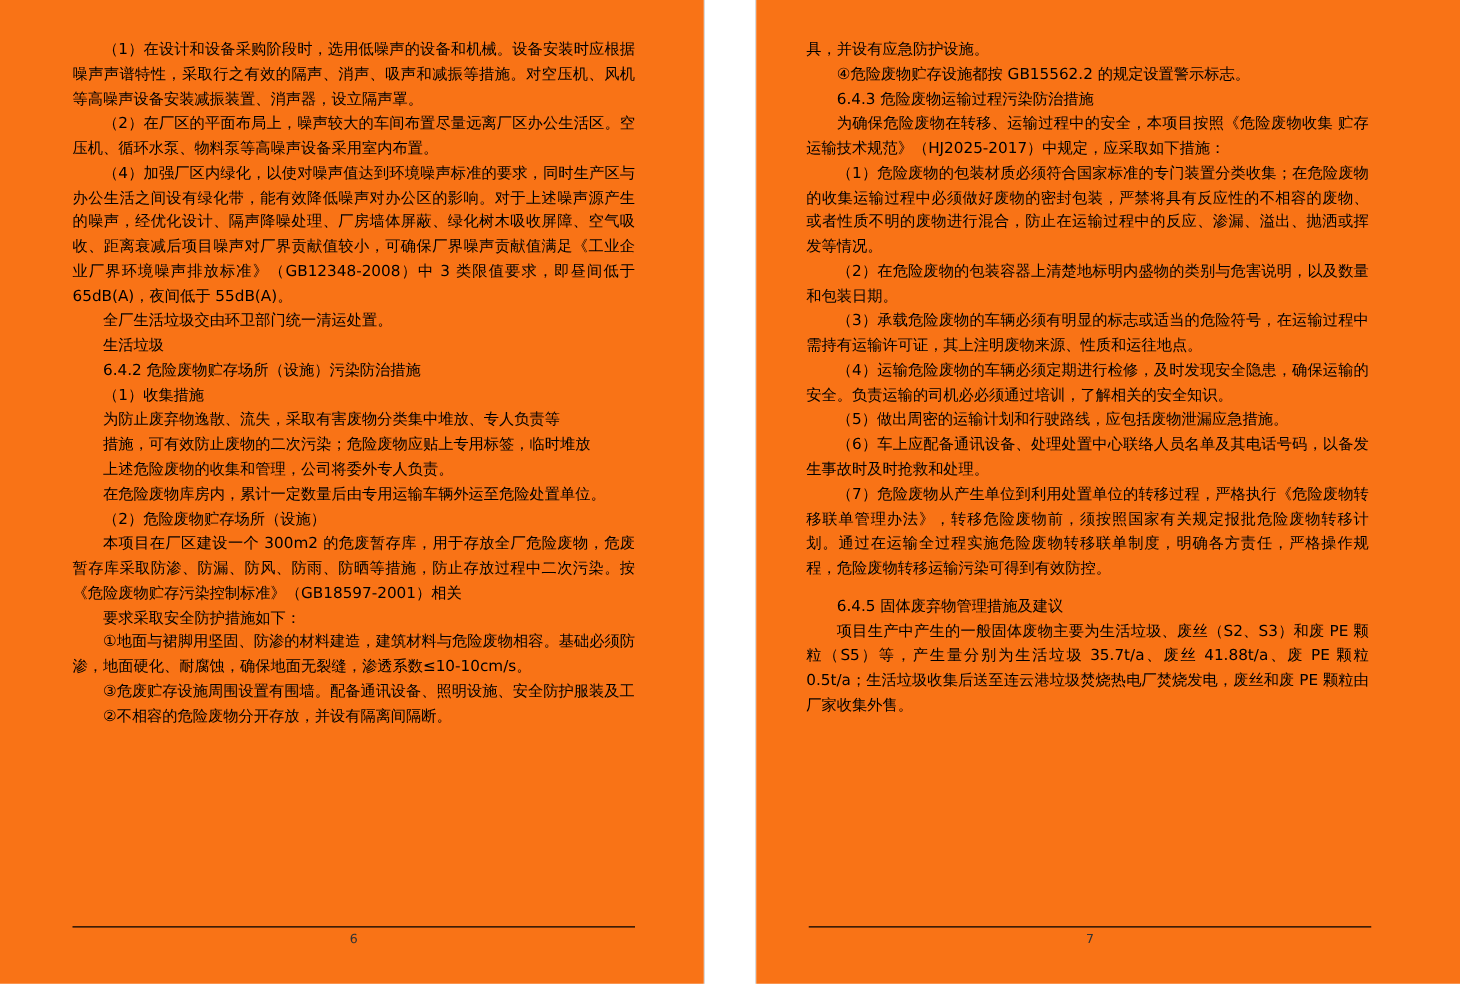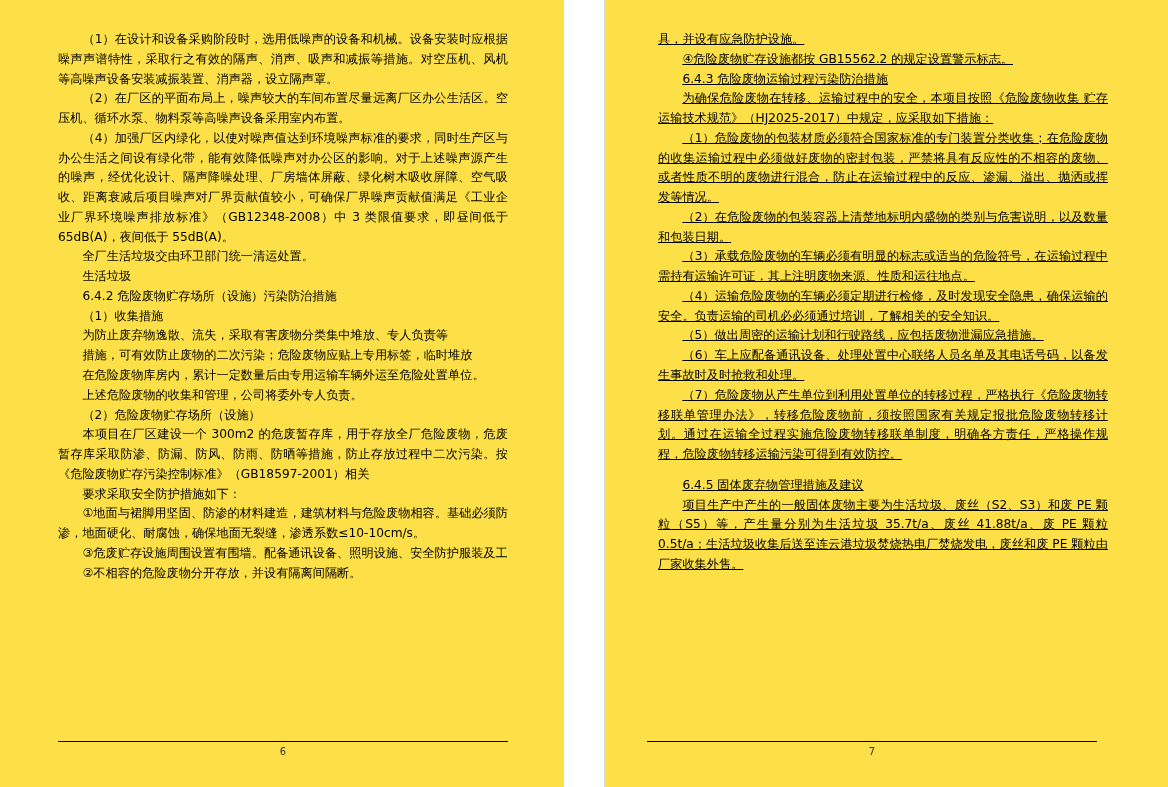--- a/index.html
+++ b/index.html
@@ -18,21 +18,21 @@
     width: 1168px;
     height: 787px;
     background: #ffffff;
     display: flex;
     flex-direction: row;
   }
   .page {
     position: relative;
     width: 563px;
     height: 787px;
-    background: #fde047;
+    background: #f97316;
     box-sizing: border-box;
   }
   .page-left  { margin-left: 0px; }
   .gutter {
     width: 42px;
     height: 787px;
     background: #ffffff;
     border-left: 1px solid #d9d9d9;
     border-right: 1px solid #d9d9d9;
     box-sizing: border-box;
@@ -42,22 +42,21 @@
     left: 58px;
     top: 30px;
     width: 450px;
     height: 712px;
     font-size: 12.2px;
     line-height: 1.62;
     color: #000000;
     text-align: justify;
   }
   .page-right .page-body {
-    left: 53px;
-    text-decoration: underline;
+    left: 40px;
   }
   .page-body p {
     margin: 0;
     padding: 0;
     text-align: justify;
     text-justify: inter-ideograph;
   }
   .ind { text-indent: 2em; }
   .noind { text-indent: 0em; }
   .footer {
@@ -82,22 +81,22 @@
     <div class="page-body">
       <p class="ind">（1）在设计和设备采购阶段时，选用低噪声的设备和机械。设备安装时应根据噪声声谱特性，采取行之有效的隔声、消声、吸声和减振等措施。对空压机、风机等高噪声设备安装减振装置、消声器，设立隔声罩。</p>
       <p class="ind">（2）在厂区的平面布局上，噪声较大的车间布置尽量远离厂区办公生活区。空压机、循环水泵、物料泵等高噪声设备采用室内布置。</p>
       <p class="ind">（4）加强厂区内绿化，以使对噪声值达到环境噪声标准的要求，同时生产区与办公生活之间设有绿化带，能有效降低噪声对办公区的影响。对于上述噪声源产生的噪声，经优化设计、隔声降噪处理、厂房墙体屏蔽、绿化树木吸收屏障、空气吸收、距离衰减后项目噪声对厂界贡献值较小，可确保厂界噪声贡献值满足《工业企业厂界环境噪声排放标准》（GB12348-2008）中 3 类限值要求，即昼间低于 65dB(A)，夜间低于 55dB(A)。</p>
       <p class="ind">全厂生活垃圾交由环卫部门统一清运处置。</p>
       <p class="ind">生活垃圾</p>
       <p class="ind">6.4.2  危险废物贮存场所（设施）污染防治措施</p>
       <p class="ind">（1）收集措施</p>
       <p class="ind">为防止废弃物逸散、流失，采取有害废物分类集中堆放、专人负责等</p>
       <p class="ind">措施，可有效防止废物的二次污染；危险废物应贴上专用标签，临时堆放</p>
+      <p class="ind">上述危险废物的收集和管理，公司将委外专人负责。</p>
       <p class="ind">在危险废物库房内，累计一定数量后由专用运输车辆外运至危险处置单位。</p>
-      <p class="ind">上述危险废物的收集和管理，公司将委外专人负责。</p>
       <p class="ind">（2）危险废物贮存场所（设施）</p>
       <p class="ind">本项目在厂区建设一个  300m2  的危废暂存库，用于存放全厂危险废物，危废暂存库采取防渗、防漏、防风、防雨、防晒等措施，防止存放过程中二次污染。按《危险废物贮存污染控制标准》（GB18597-2001）相关</p>
       <p class="ind">要求采取安全防护措施如下：</p>
       <p class="ind">①地面与裙脚用坚固、防渗的材料建造，建筑材料与危险废物相容。基础必须防渗，地面硬化、耐腐蚀，确保地面无裂缝，渗透系数≤10-10cm/s。</p>
       <p class="ind">③危废贮存设施周围设置有围墙。配备通讯设备、照明设施、安全防护服装及工</p>
       <p class="ind">②不相容的危险废物分开存放，并设有隔离间隔断。</p>
     </div>
     <div class="footer">
       <span>6</span>
     </div>

